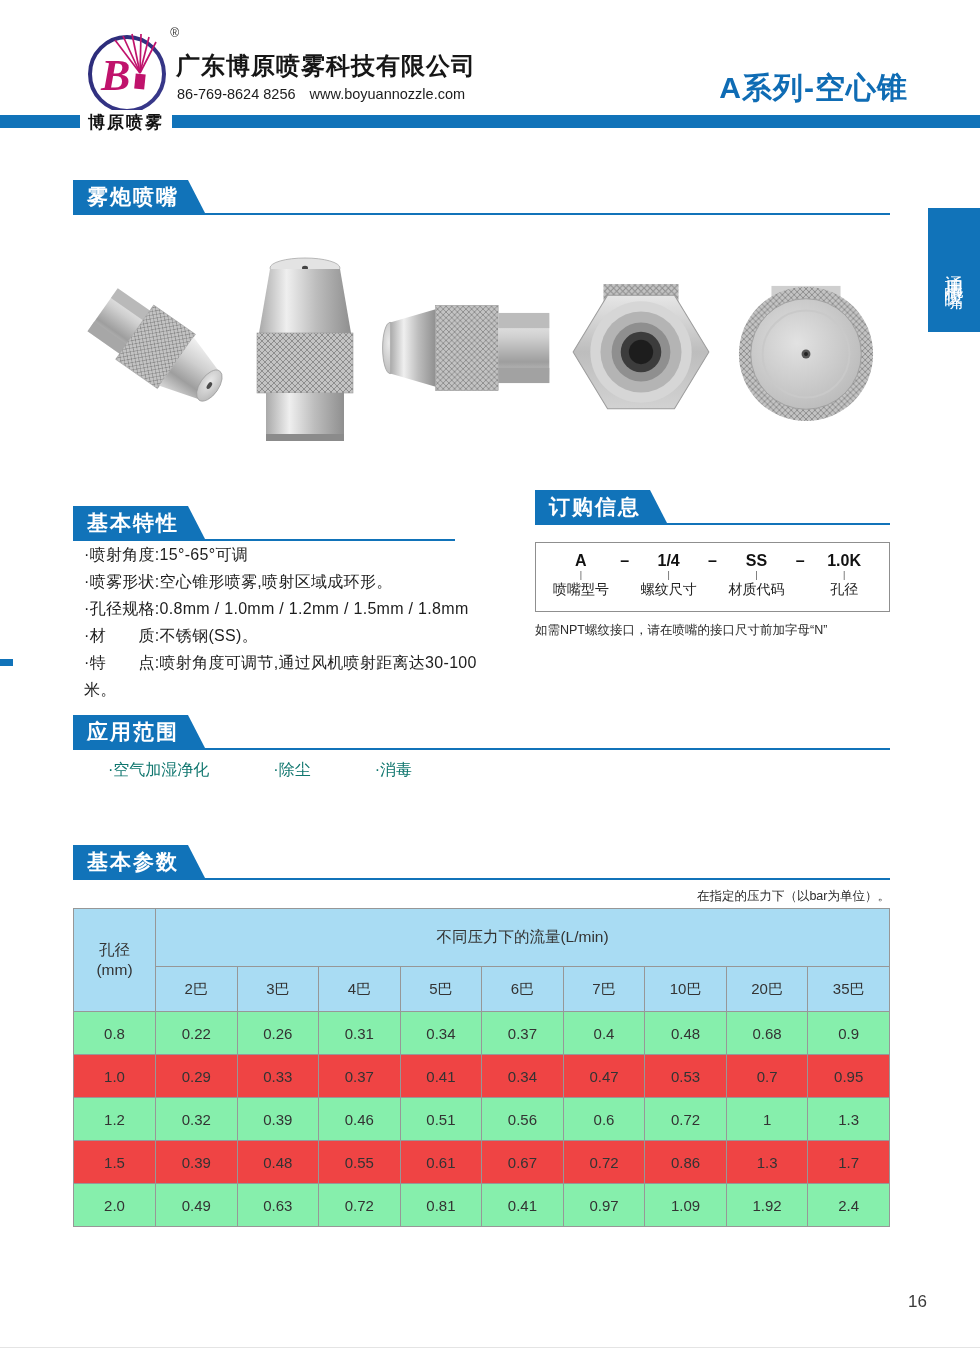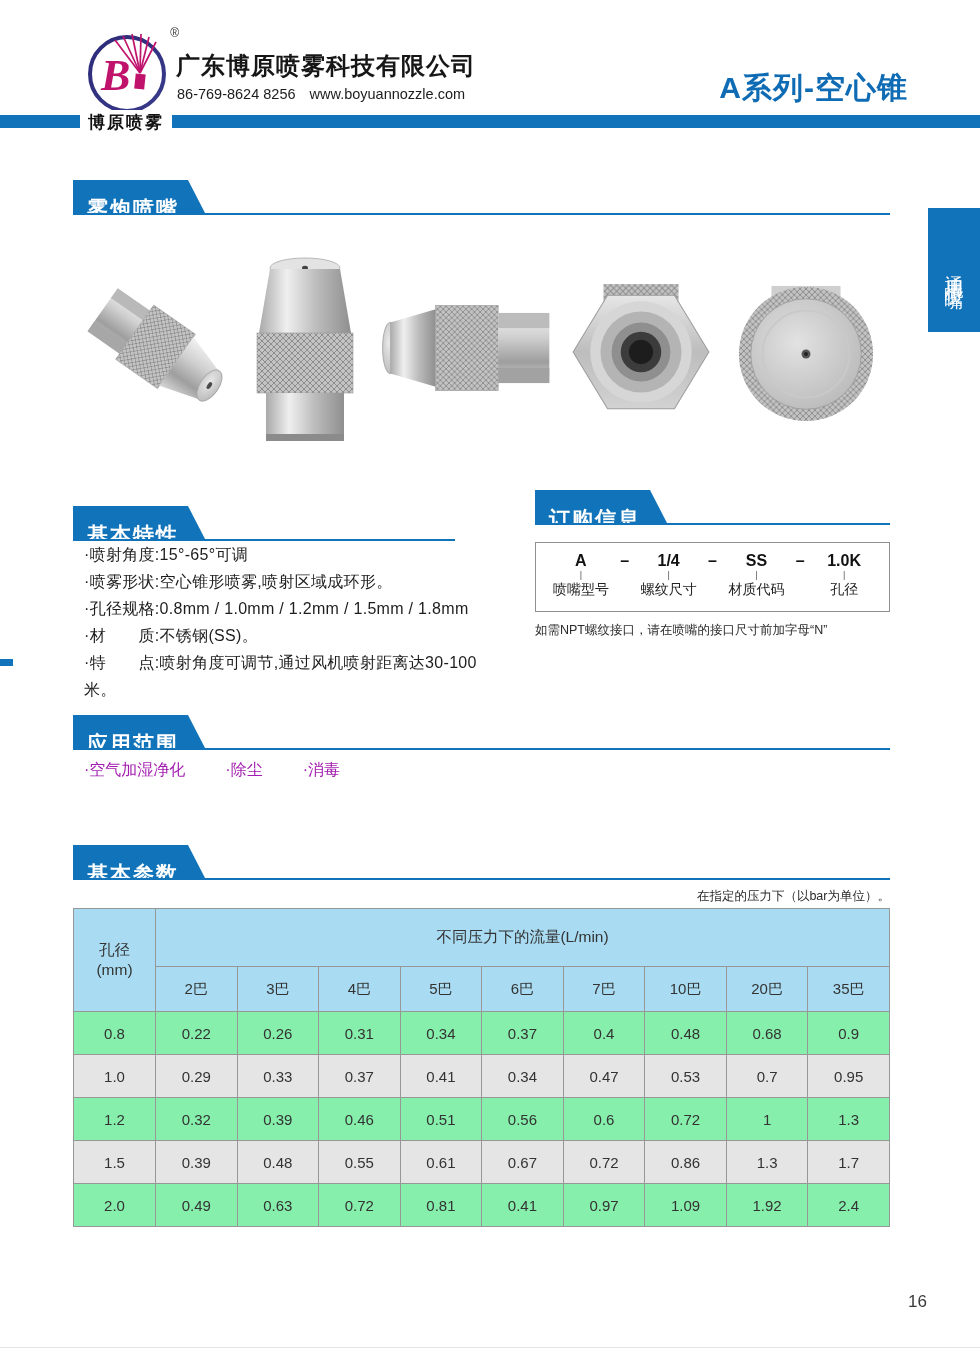--- a/index.html
+++ b/index.html
@@ -16,21 +16,21 @@
                font-size:17px; font-weight:bold; color:#111; letter-spacing:2px; z-index:2; }
   .company-name { position:absolute; left:176px; top:50px; font-size:24px; font-weight:bold; color:#161616; letter-spacing:1px; }
   .contact-line { position:absolute; left:177px; top:86px; font-size:14.5px; color:#1c1c1c; }
   .contact-line span { margin-right:14px; }
   .series-title { position:absolute; right:72px; top:68px; font-size:30px; font-weight:bold; color:#0F6CB4; letter-spacing:1px; }
 
   
   .sec { position:absolute; left:73px; }
   .sec-chip { position:relative; display:inline-block; background:#1173B9; color:#fff;
               font-size:21px; font-weight:bold; letter-spacing:2px; line-height:33px; height:33px;
-              padding:12px 26px 0 14px;
+              padding:0 26px 0 14px;
               clip-path:polygon(0 0, calc(100% - 17px) 0, 100% 100%, 0 100%); }
   .sec-line { position:absolute; left:0; top:33px; height:2px; background:#1173B9; }
 
   
   .side-tab { position:absolute; right:0; top:208px; width:52px; height:124px; background:#1173B9;
               color:#fff; display:flex; align-items:center; justify-content:center;
               writing-mode:vertical-rl; text-orientation:upright; font-size:19px; letter-spacing:5px; }
 
   
   .photos { position:absolute; left:70px; top:228px; width:850px; height:235px; }
@@ -46,34 +46,34 @@
                   align-items:flex-start; justify-content:center; padding:9px 14px 0 14px; }
   .ord-col { flex:1; text-align:center; }
   .ord-code { font-size:16px; font-weight:bold; color:#111; line-height:18px; }
   .ord-tick { font-size:9px; color:#555; line-height:10px; }
   .ord-label { font-size:14px; color:#222; line-height:18px; }
   .ord-dash { width:26px; text-align:center; font-size:16px; font-weight:bold; color:#111; line-height:18px; }
   .ordering-note { position:absolute; left:535px; top:622px; font-size:12.5px; color:#2a2a2a; }
 
   
   .apps-list { position:absolute; left:84px; top:760px; display:flex; gap:40px; }
-  .app-item { font-size:16px; color:#a21caf; }
+  .app-item { font-size:16px; color:#0f766e;margin-left:24px; }
 
   
   .table-note { position:absolute; right:90px; top:888px; font-size:12.5px; color:#2a2a2a;text-align:center; }
   table.flow { position:absolute; left:73px; top:908px; width:817px; border-collapse:collapse;
                table-layout:fixed; font-size:15px; color:#333; }
   table.flow col.c0 { width:82px; }
   table.flow th, table.flow td { border:1px solid #979797; text-align:center; vertical-align:middle; font-weight:normal; }
   table.flow thead th { background:#A9DCF3; }
   th.span-head { height:58px; font-size:15.5px; }
   tr.press-row th { height:45px; }
   th.corner { font-size:15.5px; line-height:20px; }
   table.flow tbody tr { height:43px; background:#86efac; }
-  table.flow tbody tr.alt { background:#e5e5e5; }
+  table.flow tbody tr.alt { background:#ef4444; }
 
   
   .edge-tick { position:absolute; left:0; top:659px; width:13px; height:7px; background:#1173B9; }
   .page-number { position:absolute; left:908px; top:1292px; font-size:17px; color:#3a3a3a; }
 </style>
 </head>
 <body>
 
 <div id="page">
 

